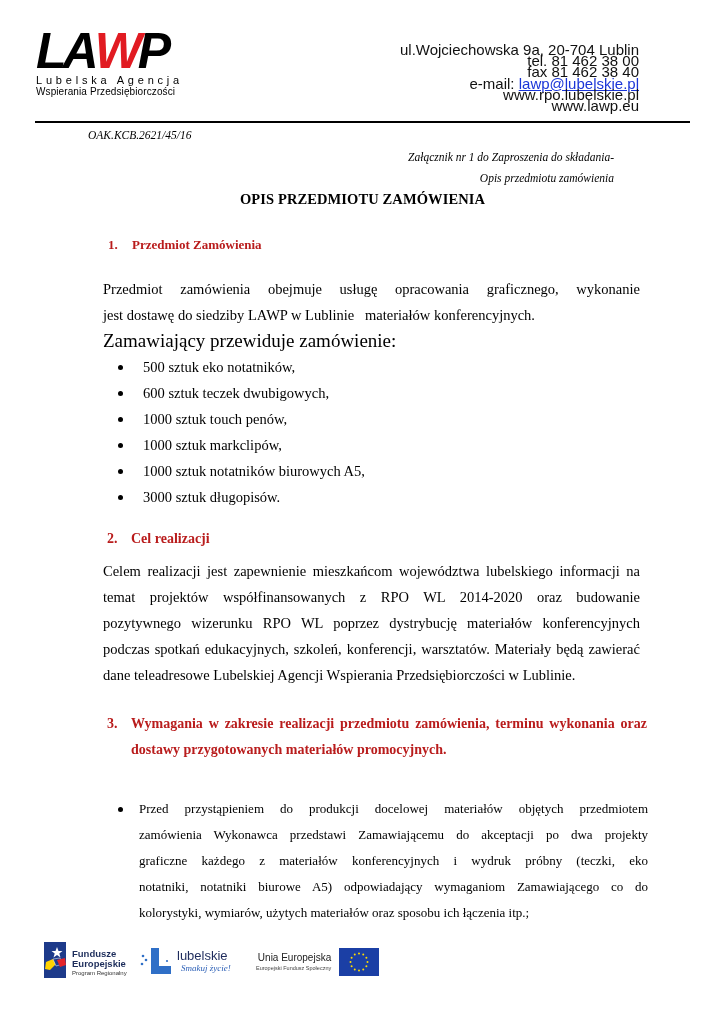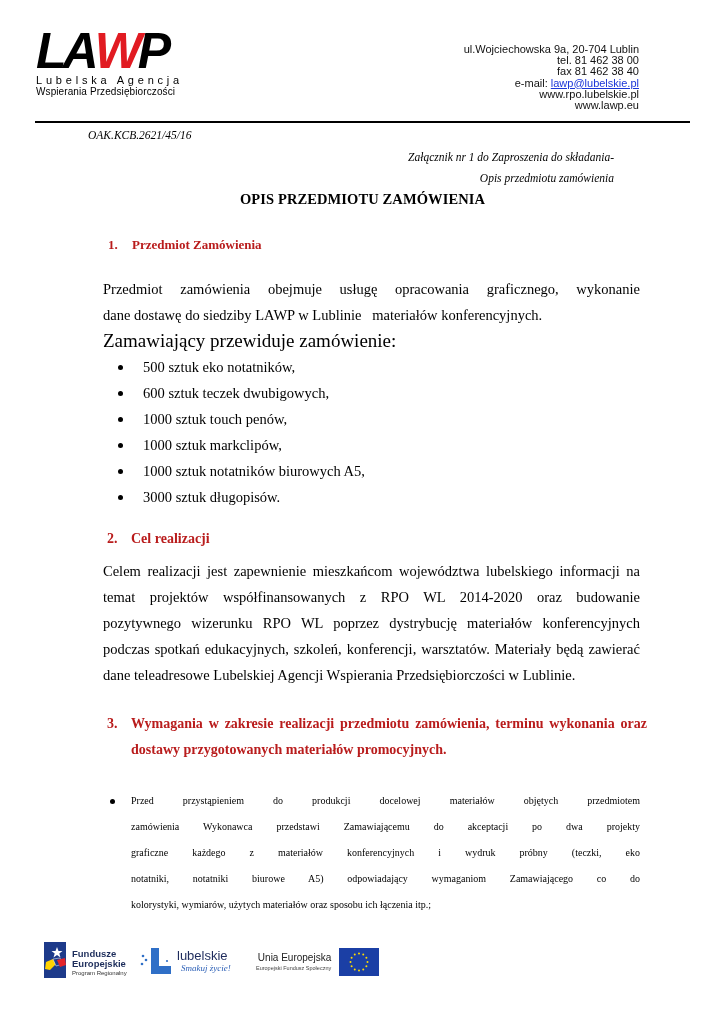--- a/index.html
+++ b/index.html
@@ -8,21 +8,21 @@
   
   .logo { position: absolute; left: 36px; top: 30px; width: 150px; }
   .logo-mark { display: flex; align-items: flex-end; height: 42px; font-family: "Liberation Sans", sans-serif; font-weight: 900; font-size: 50px; line-height: 42px; letter-spacing: -4px; font-style: italic; }
   .logo-mark .l { color: #000; }
   .logo-mark .a { color: #000; }
   .logo-mark .w { color: #e11b22; }
   .logo-mark .p { color: #000; }
   .logo-line1 { font-family: "Liberation Sans", sans-serif; font-size: 11px; letter-spacing: 3.8px; margin-top: 2px; white-space: nowrap; }
   .logo-line2 { font-family: "Liberation Sans", sans-serif; font-size: 10px; letter-spacing: 0.1px; white-space: nowrap; margin-left: 0px; }
 
-  .contact { position: absolute; right: 86px; top: 44px; text-align: right; font-family: "Liberation Sans", sans-serif; font-size: 11px; line-height: 11.2px; color: #111; }
+  .contact { position: absolute; right: 86px; top: 44px; text-align: right; font-family: "Liberation Sans", sans-serif; font-size: 15px; line-height: 11.2px; color: #111; }
   .contact a { color: #1a35d8; text-decoration: underline; }
 
   .header-rule { position: absolute; left: 35px; top: 121px; width: 655px; height: 2px; background: #000; }
 
   .ref { position: absolute; left: 88px; top: 129px; font-style: italic; font-size: 11.5px; }
   .annex { position: absolute; right: 111px; text-align: right; font-style: italic; font-size: 11.5px; }
   .annex1 { top: 151px; }
   .annex2 { top: 172px; }
 
   .title { position: absolute; left: 0; width: 725px; top: 191px; text-align: center; font-weight: bold; font-size: 14.5px; letter-spacing: 0.1px; }
@@ -40,21 +40,21 @@
   .para1 .line1 { display: block; text-align: justify; text-align-last: justify; }
   .para2 { top: 558px; text-align-last: left; }
   .para2 .jl { display: block; text-align: justify; text-align-last: justify; }
 
   .intro { position: absolute; left: 103px; top: 328px; font-size: 19px; line-height: 26px; }
 
   .bullets { position: absolute; left: 118px; top: 354px; margin: 0; padding: 0; list-style: none; font-size: 14.5px; }
   .bullets li { position: relative; height: 26px; line-height: 26px; padding-left: 25px; }
   .bullets li .dot { position: absolute; left: 0; top: 11px; width: 5px; height: 5px; border-radius: 50%; background: #000; }
 
-  .req-list { position: absolute; left: 110px; top: 788px; width: 530px; margin: 0; padding: 0; list-style: none; font-size: 10px; line-height: 26px; }
+  .req-list { position: absolute; left: 110px; top: 788px; width: 530px; margin: 8px; padding: 0; list-style: none; font-size: 13px; line-height: 26px; }
   .req-list li { position: relative; padding-left: 21px; text-align: justify; }
   .req-list li .dot { position: absolute; left: 0; top: 11px; width: 5px; height: 5px; border-radius: 50%; background: #000; }
   .req-list li .jl { display: block; text-align: justify; text-align-last: justify; }
 
   
   .footer { position: absolute; left: 0; top: 940px; width: 725px; height: 45px; }
   .fe { position: absolute; left: 20px; top: 2px; display: flex; align-items: flex-end; margin-left: 24px; }
   .fe-flag { width: 22px; height: 36px; position: relative; }
   .fe-text { margin-left: 6px; font-family: "Liberation Sans", sans-serif; color: #1d2d5b; }
   .fe-text .t1 { font-size: 9.5px; font-weight: bold; line-height: 10px; }
@@ -100,21 +100,21 @@
 <div class="ref">OAK.KCB.2621/45/16</div>
 <div class="annex annex1">Załącznik nr 1 do Zaproszenia do składania-</div>
 <div class="annex annex2">Opis przedmiotu zamówienia</div>
 <div class="title">OPIS PRZEDMIOTU ZAMÓWIENIA</div>
 
 <div class="section-h s1">
   <span class="num">1.</span><span>Przedmiot Zamówienia</span>
 </div>
 <div class="para para1">
   <span class="line1">Przedmiot zamówienia obejmuje usługę opracowania graficznego, wykonanie</span>
-  <span style="white-space:pre;">dane dostawę do siedziby LAWP w Lublinie   materiałów konferencyjnych.</span>
+  <span style="white-space:pre;">jest dostawę do siedziby LAWP w Lublinie   materiałów konferencyjnych.</span>
 </div>
 <div class="intro">Zamawiający przewiduje zamówienie:</div>
 <ul class="bullets">
   <li><span class="dot"></span><span>500 sztuk eko notatników,</span></li>
   <li><span class="dot"></span><span>600 sztuk teczek dwubigowych,</span></li>
   <li><span class="dot"></span><span>1000 sztuk touch penów,</span></li>
   <li><span class="dot"></span><span>1000 sztuk markclipów,</span></li>
   <li><span class="dot"></span><span>1000 sztuk notatników biurowych A5,</span></li>
   <li><span class="dot"></span><span>3000 sztuk długopisów.</span></li>
 </ul>

